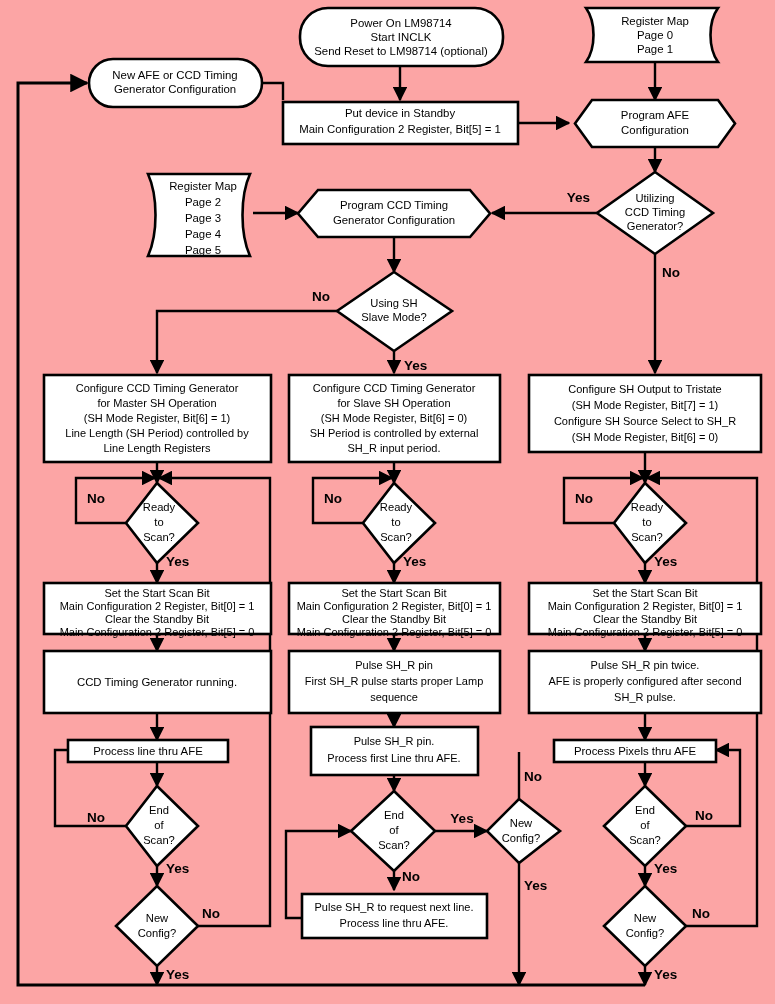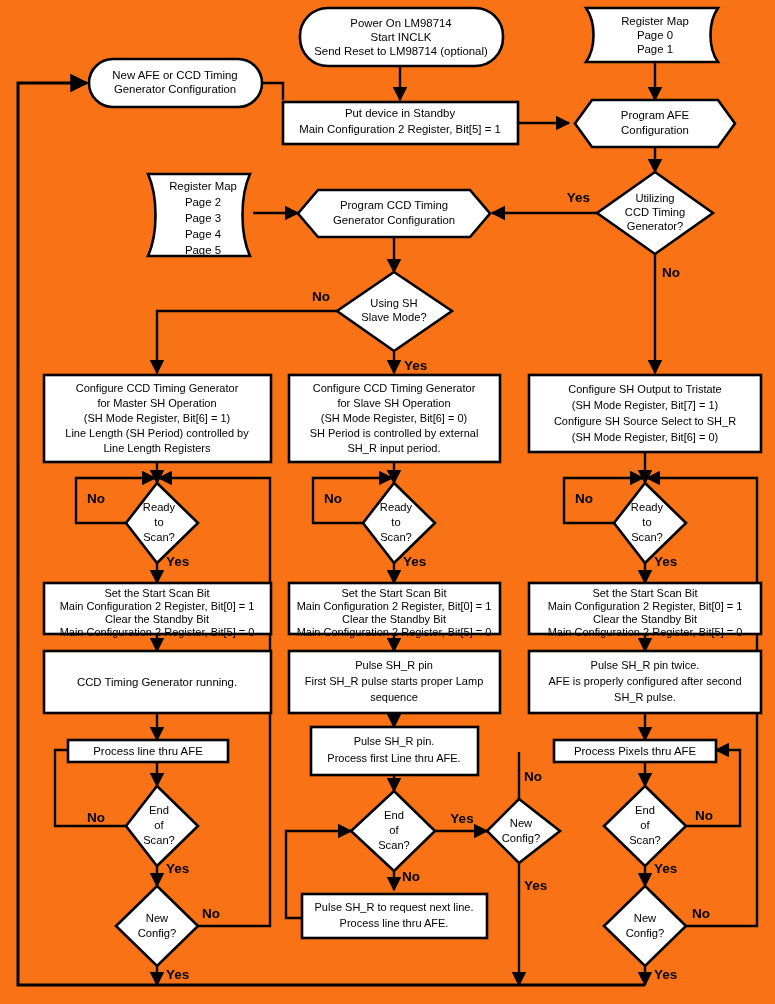--- a/index.html
+++ b/index.html
@@ -1,16 +1,16 @@
 <!DOCTYPE html>
 <html><head>
 <meta charset="utf-8">
 <style>
   html,body{margin:0;padding:0;background:#ffffff;}
-  #root{position:relative;width:775px;height:1004px;overflow:hidden;background:#f97316;
+  #root{position:relative;width:775px;height:1004px;overflow:hidden;background:#fca5a5;
         font-family:"Liberation Sans", sans-serif;}
   svg{position:absolute;left:0;top:0;width:775px;height:1004px;}
   .shape{fill:#ffffff;stroke:#000000;stroke-width:2.6;stroke-linejoin:miter;}
   .conn{stroke:#000000;stroke-width:2.4;fill:none;}
   .conn-thick{stroke:#000000;stroke-width:3.0;fill:none;}
   text{font-family:"Liberation Sans", sans-serif;fill:#000;}
   .node-txt{font-size:11.4px;text-anchor:middle;dominant-baseline:middle;}
   .node-txt-sm{font-size:11px;text-anchor:middle;dominant-baseline:middle;}
   .dia-txt{font-size:11.2px;text-anchor:middle;dominant-baseline:middle;}
   .lbl{font-size:13.5px;font-weight:bold;text-anchor:middle;dominant-baseline:middle;}

